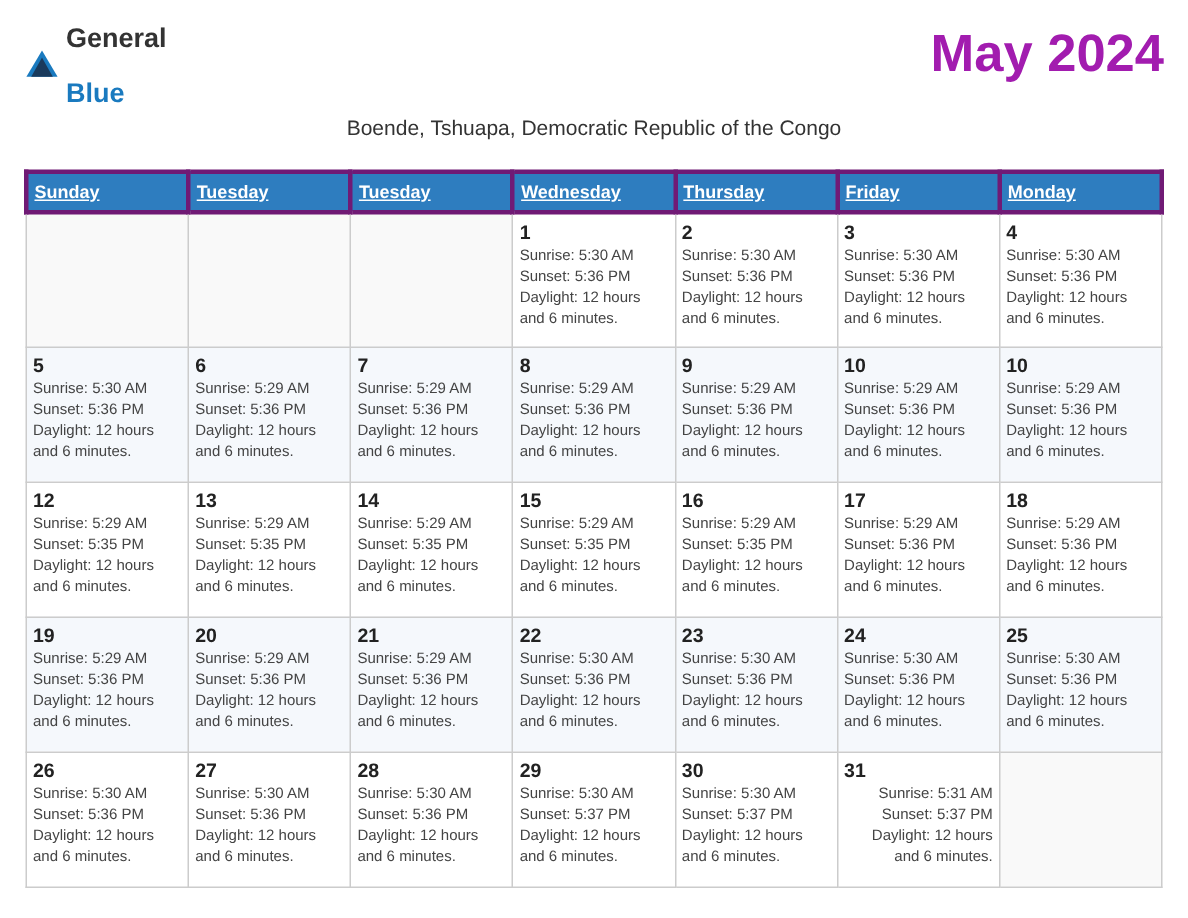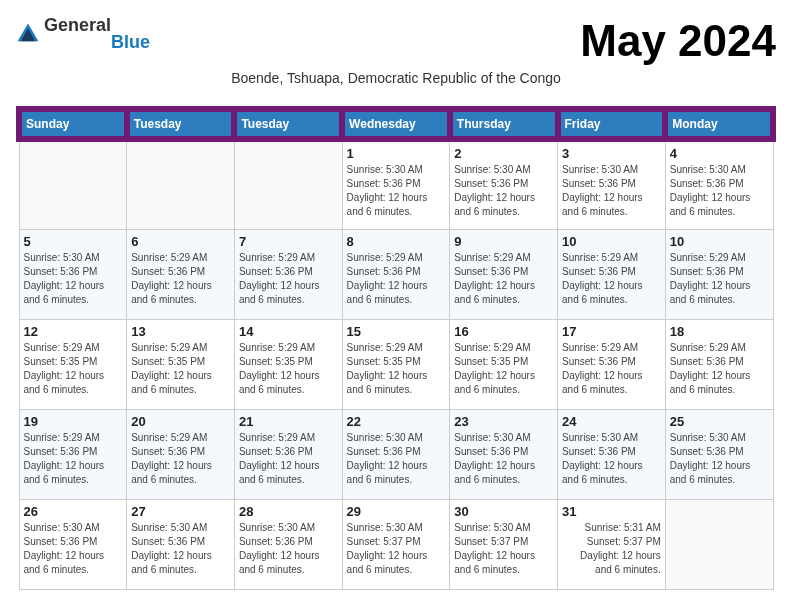--- a/index.html
+++ b/index.html
@@ -16,63 +16,64 @@
       align-items: flex-start;
       margin-bottom: 4px;
     }
     .logo {
       display: flex;
       align-items: center;
       gap: 4px;
     }
     .logo-text {
       display: flex;
-      flex-direction: row;
+      flex-direction: column;
       line-height: 1.1;
     }
     .logo-text .general {
       font-size: 18px;
       font-weight: bold;
       color: #333;
     }
     .logo-text .blue {
       font-size: 18px;
       font-weight: bold;
       color: #1a7abf;
       margin-top: 17px;
     }
     .logo-icon {
       width: 24px;
       height: 24px;
     }
     .month-title {
-      font-size: 44px;
-      font-weight: bold;
-      color: #000000;
+      font-size: 35px;
+      font-weight: bold;
+      color: #a21caf;
     }
     .subtitle {
       text-align: center;
       font-size: 14px;
       color: #333;
       margin-bottom: 20px;
       font-weight: normal;
     }
     table {
       width: 100%;
       border-collapse: collapse;
       table-layout: fixed;
     }
     th {
       background-color: #2e7dbf;
       color: #fff;
       font-size: 12px;
       font-weight: bold;
       padding: 5px 4px;
       text-align: left;
-      border: 6px solid #701a75;
+      border: 3px solid #701a75;
+      text-decoration: underline;
     }
     td {
       border: 1px solid #ccc;
       vertical-align: top;
       padding: 4px;
       font-size: 10px;
       color: #333;
       height: 90px;
       background: #fff;
     }

